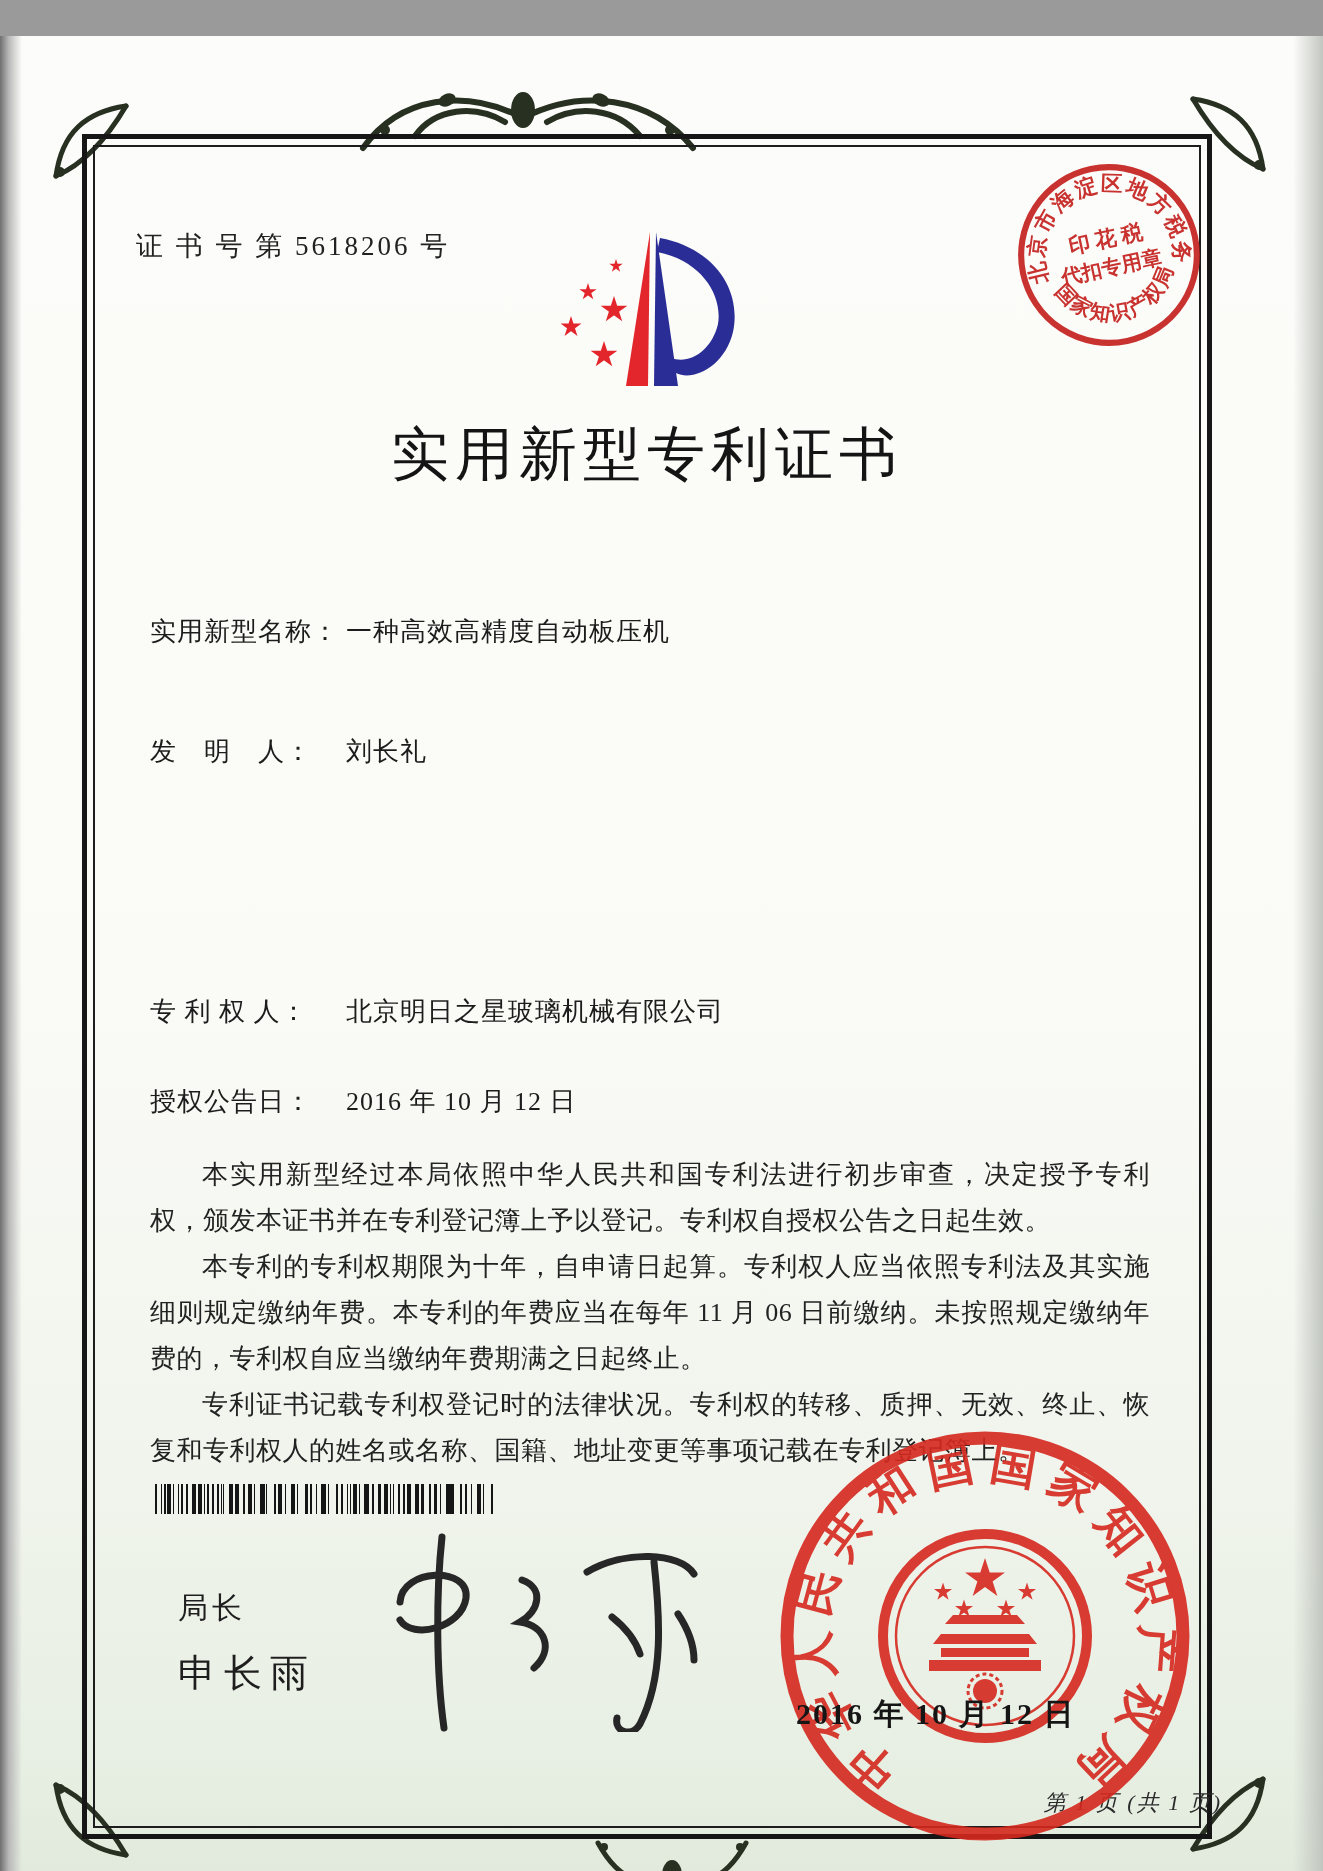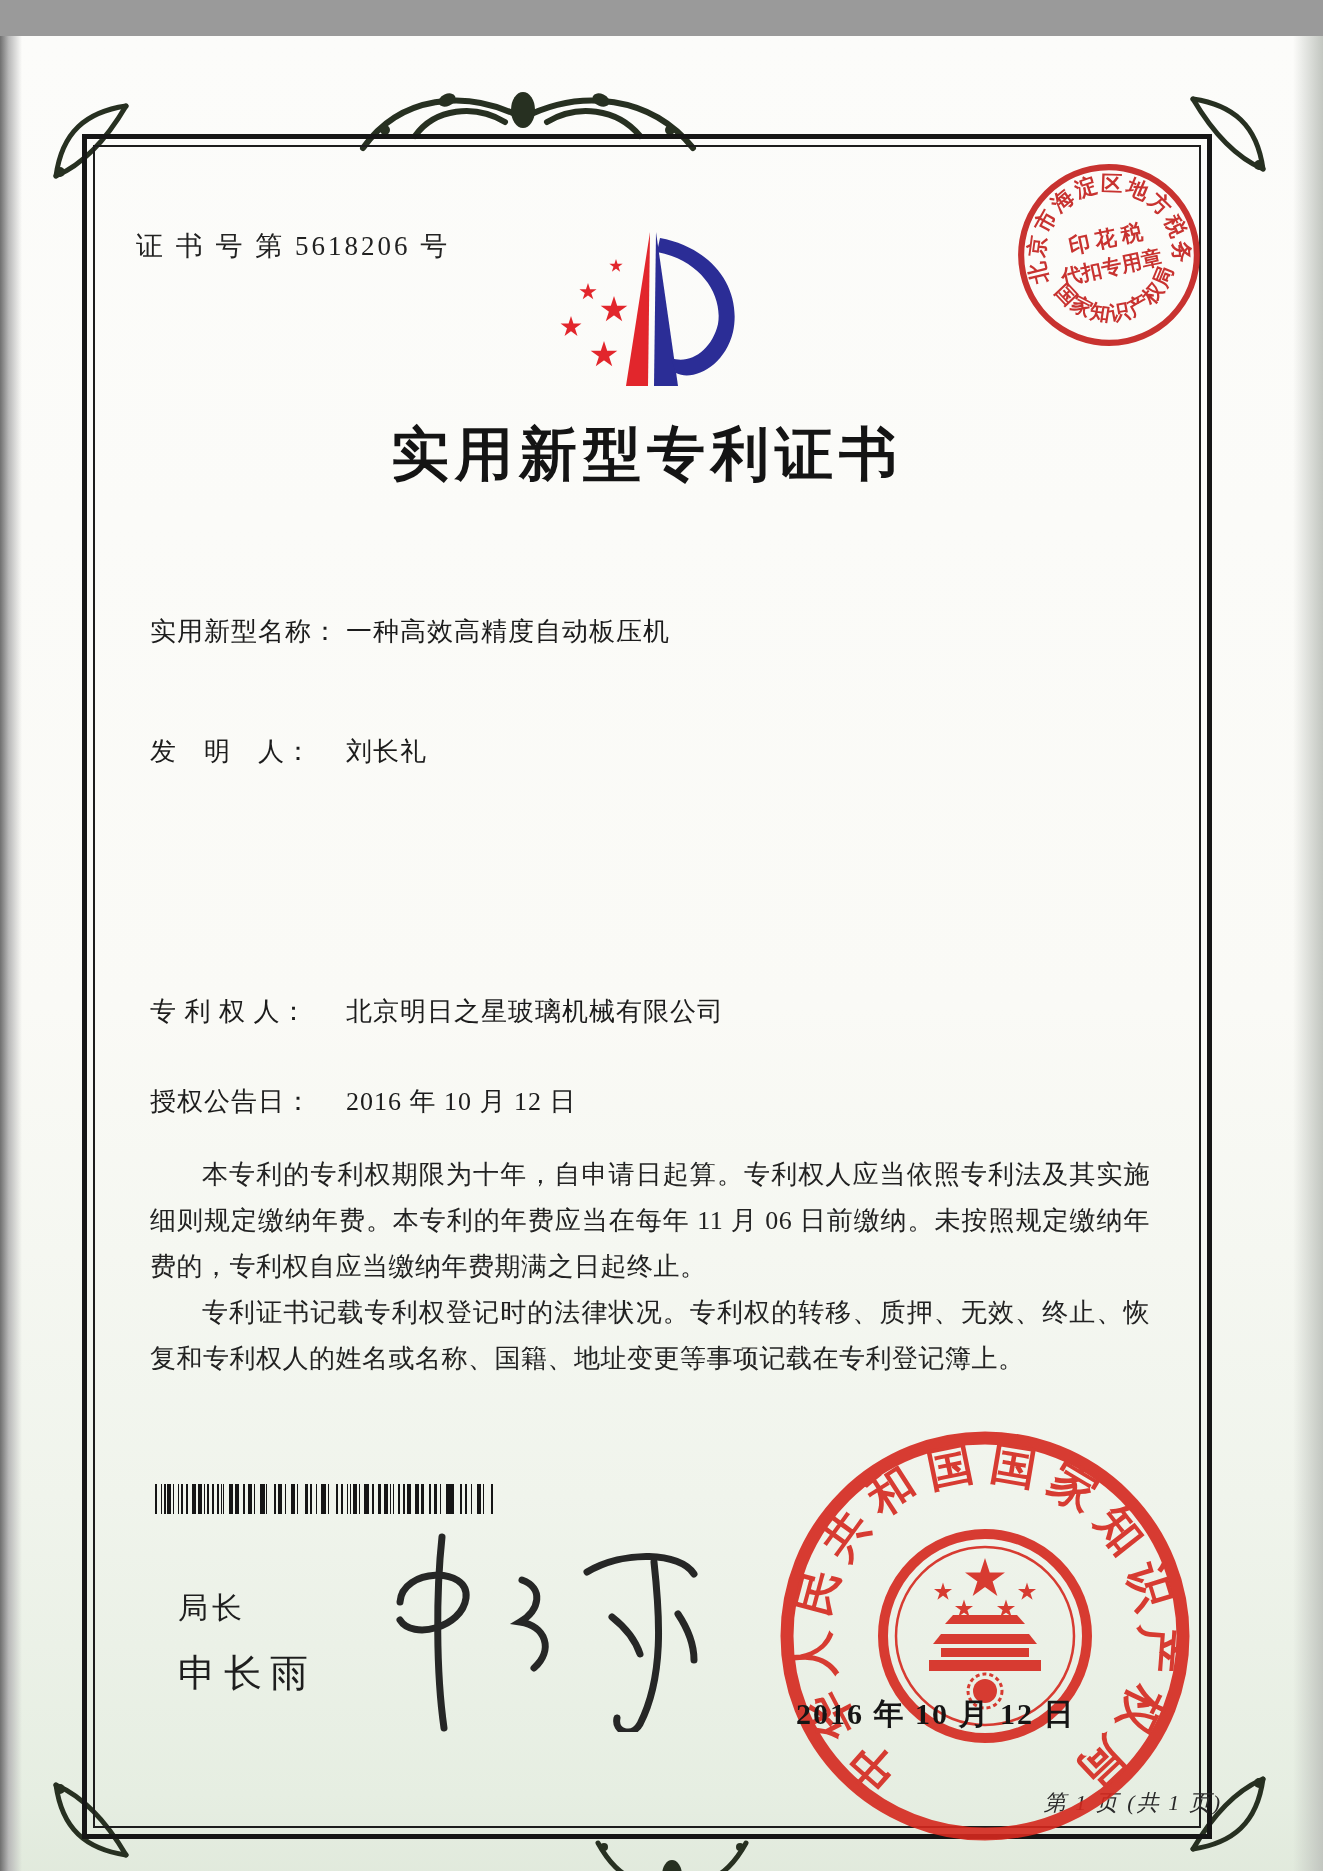--- a/index.html
+++ b/index.html
@@ -12,21 +12,21 @@
   .edge-right{position:absolute;right:0;top:0;width:30px;height:100%;
     background:linear-gradient(270deg,#c2c6c0 0%,rgba(255,255,255,0) 100%);}
   .edge-bottom{position:absolute;left:0;bottom:0;width:100%;height:18px;
     background:linear-gradient(0deg,#c9d2c6 0%,rgba(255,255,255,0) 100%);}
   
   .frame{position:absolute;left:82px;top:98px;width:1130px;height:1705px;
     border:5px solid #161616;box-sizing:border-box;}
   .frame-inner{position:absolute;left:6px;top:6px;right:6px;bottom:6px;border:2px solid #1d1d1d;}
   .cert-no{position:absolute;left:136px;top:192px;font-size:27px;color:#222;letter-spacing:3px;white-space:nowrap;}
   .title{position:absolute;left:82px;top:380px;width:1130px;text-align:center;
-    font-size:58px;font-weight:bold;color:#141414;letter-spacing:6px;}
+    font-size:58px;font-weight:normal;color:#141414;letter-spacing:6px;}
   .field{position:absolute;left:150px;display:flex;font-size:26px;color:#1c1c1c;white-space:nowrap;}
   .field .lbl{display:inline-block;width:196px;letter-spacing:1px;}
   .field .val{letter-spacing:1px;}
   .f0{top:578px}.f1{top:698px}.f2{top:786px}.f3{top:872px}.f4{top:958px}.f5{top:1048px}
   .body-text{position:absolute;left:150px;top:1116px;width:1000px;font-size:26px;line-height:46px;
     color:#222;text-align:justify;}
   .body-text p{margin:0;text-indent:2em;letter-spacing:0.5px;}
   .barcode{position:absolute;left:155px;top:1448px;width:338px;height:30px;background-color:transparent;
     background-image:
       repeating-linear-gradient(90deg,#151515 0 2px,transparent 2px 6px,#151515 6px 7px,transparent 7px 12px,#151515 12px 16px,transparent 16px 18px,#151515 18px 19px,transparent 19px 26px,#151515 26px 28px,transparent 28px 31px),
@@ -159,20 +159,21 @@
   <div class="field f4">
     <span class="lbl">专 利 权 人：</span>
     <span class="val">北京明日之星玻璃机械有限公司</span>
   </div>
   <div class="field f5">
     <span class="lbl">授权公告日：</span>
     <span class="val">2016 年 10 月 12 日</span>
   </div>
 
   <div class="body-text">
+    <p>本实用新型经过本局依照中华人民共和国专利法进行初步审查，决定授予专利权，颁发本证书并在专利登记簿上予以登记。专利权自授权公告之日起生效。</p>
     <p>本专利的专利权期限为十年，自申请日起算。专利权人应当依照专利法及其实施细则规定缴纳年费。本专利的年费应当在每年 11 月 06 日前缴纳。未按照规定缴纳年费的，专利权自应当缴纳年费期满之日起终止。</p>
     <p>专利证书记载专利权登记时的法律状况。专利权的转移、质押、无效、终止、恢复和专利权人的姓名或名称、国籍、地址变更等事项记载在专利登记簿上。</p>
   </div>
 
   <div class="barcode"></div>
 
   <div class="issuer-title">局长</div>
   <div class="issuer-name">申长雨</div>
 
   <svg class="signature" width="340" height="200" viewBox="0 0 340 200">

